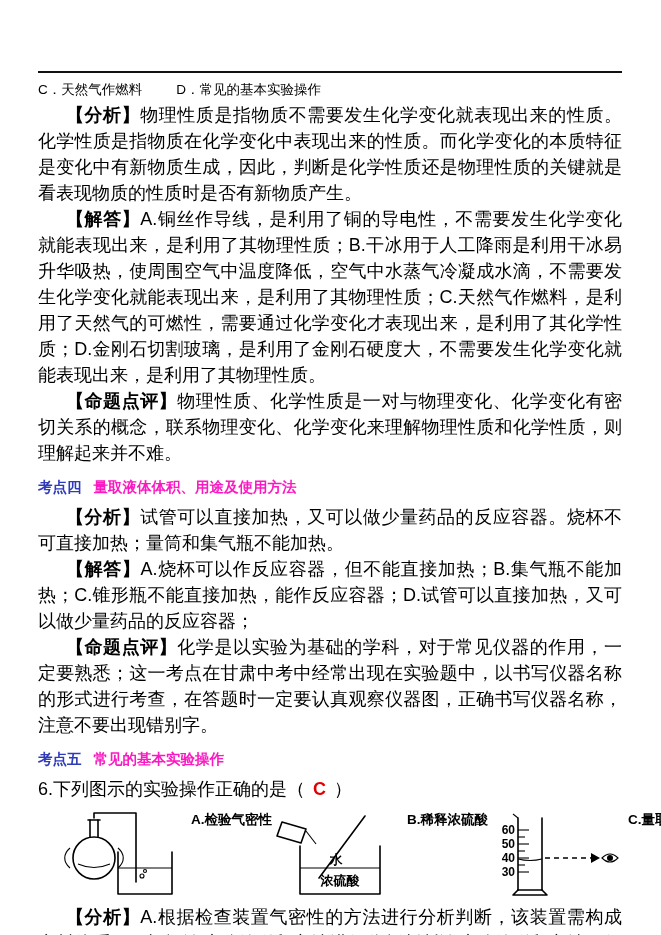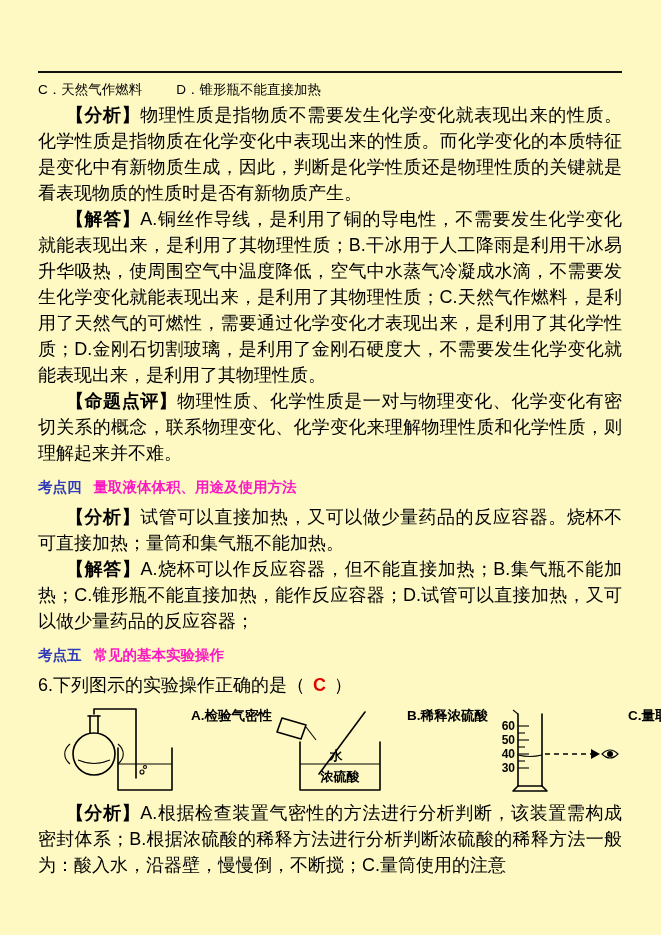--- a/index.html
+++ b/index.html
@@ -1,18 +1,18 @@
 <!DOCTYPE html>
 <html><head>
 <meta charset="utf-8">
 <style>
   * { box-sizing: border-box; }
   html, body { margin: 0; padding: 0; background: #e9e9e9; }
   .page {
-    width: 661px; height: 935px; margin: 0 auto; background: #fef9c3;
+    width: 661px; height: 935px; margin: 0 auto; background: #ffffff;
     position: relative; overflow: hidden;
     padding: 78px 39px 10px 38px;
     font-family: "Liberation Sans", "DejaVu Sans", sans-serif;
     color: #000;
   }
   .rule { position: absolute; top: 71px; left: 38px; width: 584px; border-top: 2px solid #111; }
   p.body { font-size: 18px; line-height: 26px; margin: 0; text-align: justify; }
   p.indent { text-indent: 28px; }
   .lbl { font-weight: bold; }
   .ans { color: #e30000; font-weight: bold; padding: 0 8px; }
@@ -37,21 +37,21 @@
   text.num { font: bold 12px "Liberation Sans", sans-serif; fill: #000; }
 </style>
 </head>
 <body>
 
 <div class="page">
   <div class="rule"></div>
 
   <div class="topopts">
     <span class="t-c">C．天然气作燃料</span>
-    <span class="t-d">D．锥形瓶不能直接加热</span>
+    <span class="t-d">D．常见的基本实验操作</span>
   </div>
 
   <p class="body indent">
     <b class="lbl">【分析】</b><span>物理性质是指物质不需要发生化学变化就表现出来的性质。化学性质是指物质在化学变化中表现出来的性质。而化学变化的本质特征是变化中有新物质生成，因此，判断是化学性质还是物理性质的关键就是看表现物质的性质时是否有新物质产生。</span>
   </p>
 
   <p class="body indent">
     <b class="lbl">【解答】</b><span>A.铜丝作导线，是利用了铜的导电性，不需要发生化学变化就能表现出来，是利用了其物理性质；B.干冰用于人工降雨是利用干冰易升华吸热，使周围空气中温度降低，空气中水蒸气冷凝成水滴，不需要发生化学变化就能表现出来，是利用了其物理性质；C.天然气作燃料，是利用了天然气的可燃性，需要通过化学变化才表现出来，是利用了其化学性质；D.金刚石切割玻璃，是利用了金刚石硬度大，不需要发生化学变化就能表现出来，是利用了其物理性质。</span>
   </p>
 
@@ -66,20 +66,23 @@
 
 
   <p class="body indent">
     <b class="lbl">【分析】</b><span>试管可以直接加热，又可以做少量药品的反应容器。烧杯不可直接加热；量筒和集气瓶不能加热。</span>
   </p>
 
   <p class="body indent">
     <b class="lbl">【解答】</b><span>A.烧杯可以作反应容器，但不能直接加热；B.集气瓶不能加热；C.锥形瓶不能直接加热，能作反应容器；D.试管可以直接加热，又可以做少量药品的反应容器；</span>
   </p>
 
+  <p class="body indent">
+    <b class="lbl">【命题点评】</b><span>化学是以实验为基础的学科，对于常见仪器的作用，一定要熟悉；这一考点在甘肃中考中经常出现在实验题中，以书写仪器名称的形式进行考查，在答题时一定要认真观察仪器图，正确书写仪器名称，注意不要出现错别字。</span>
+  </p>
 
   <h3 class="sec">
     <span class="tag">考点五</span><span class="ttl">常见的基本实验操作</span>
   </h3>
 
   <p class="body qstem">
     <span>6.下列图示的实验操作正确的是（</span><span class="ans">C</span><span>）</span>
   </p>
 
   <div class="figure">

